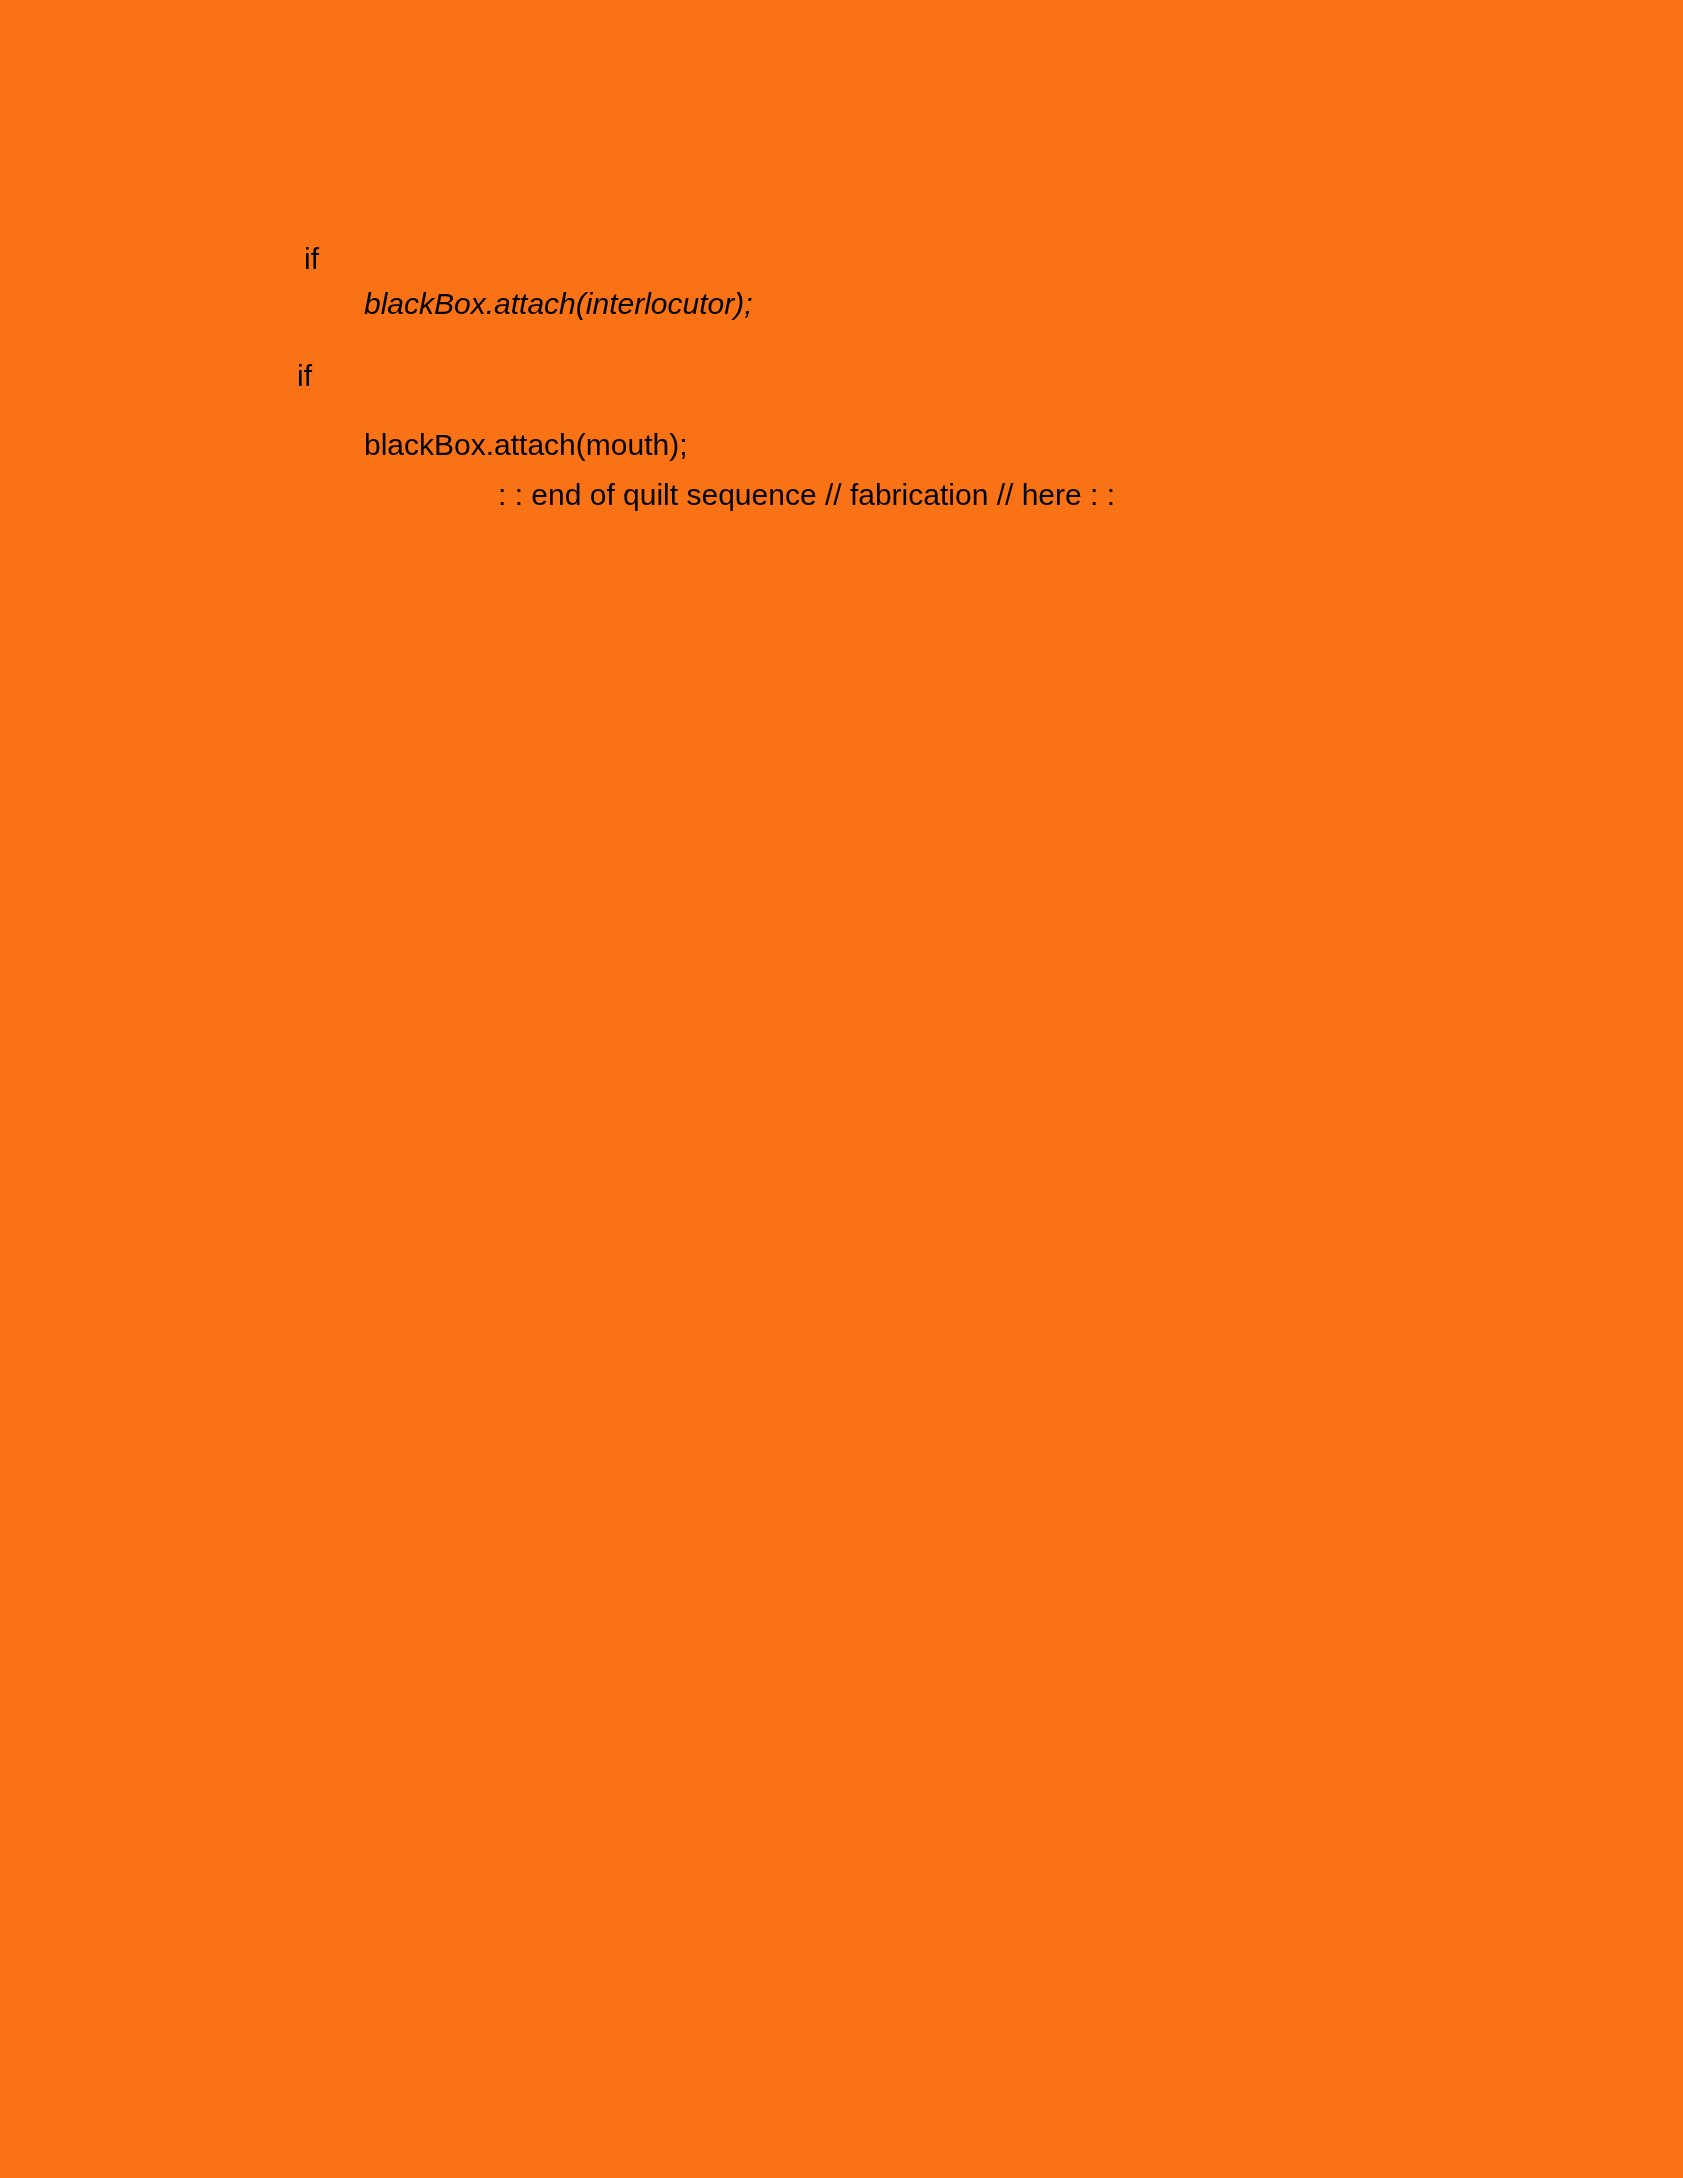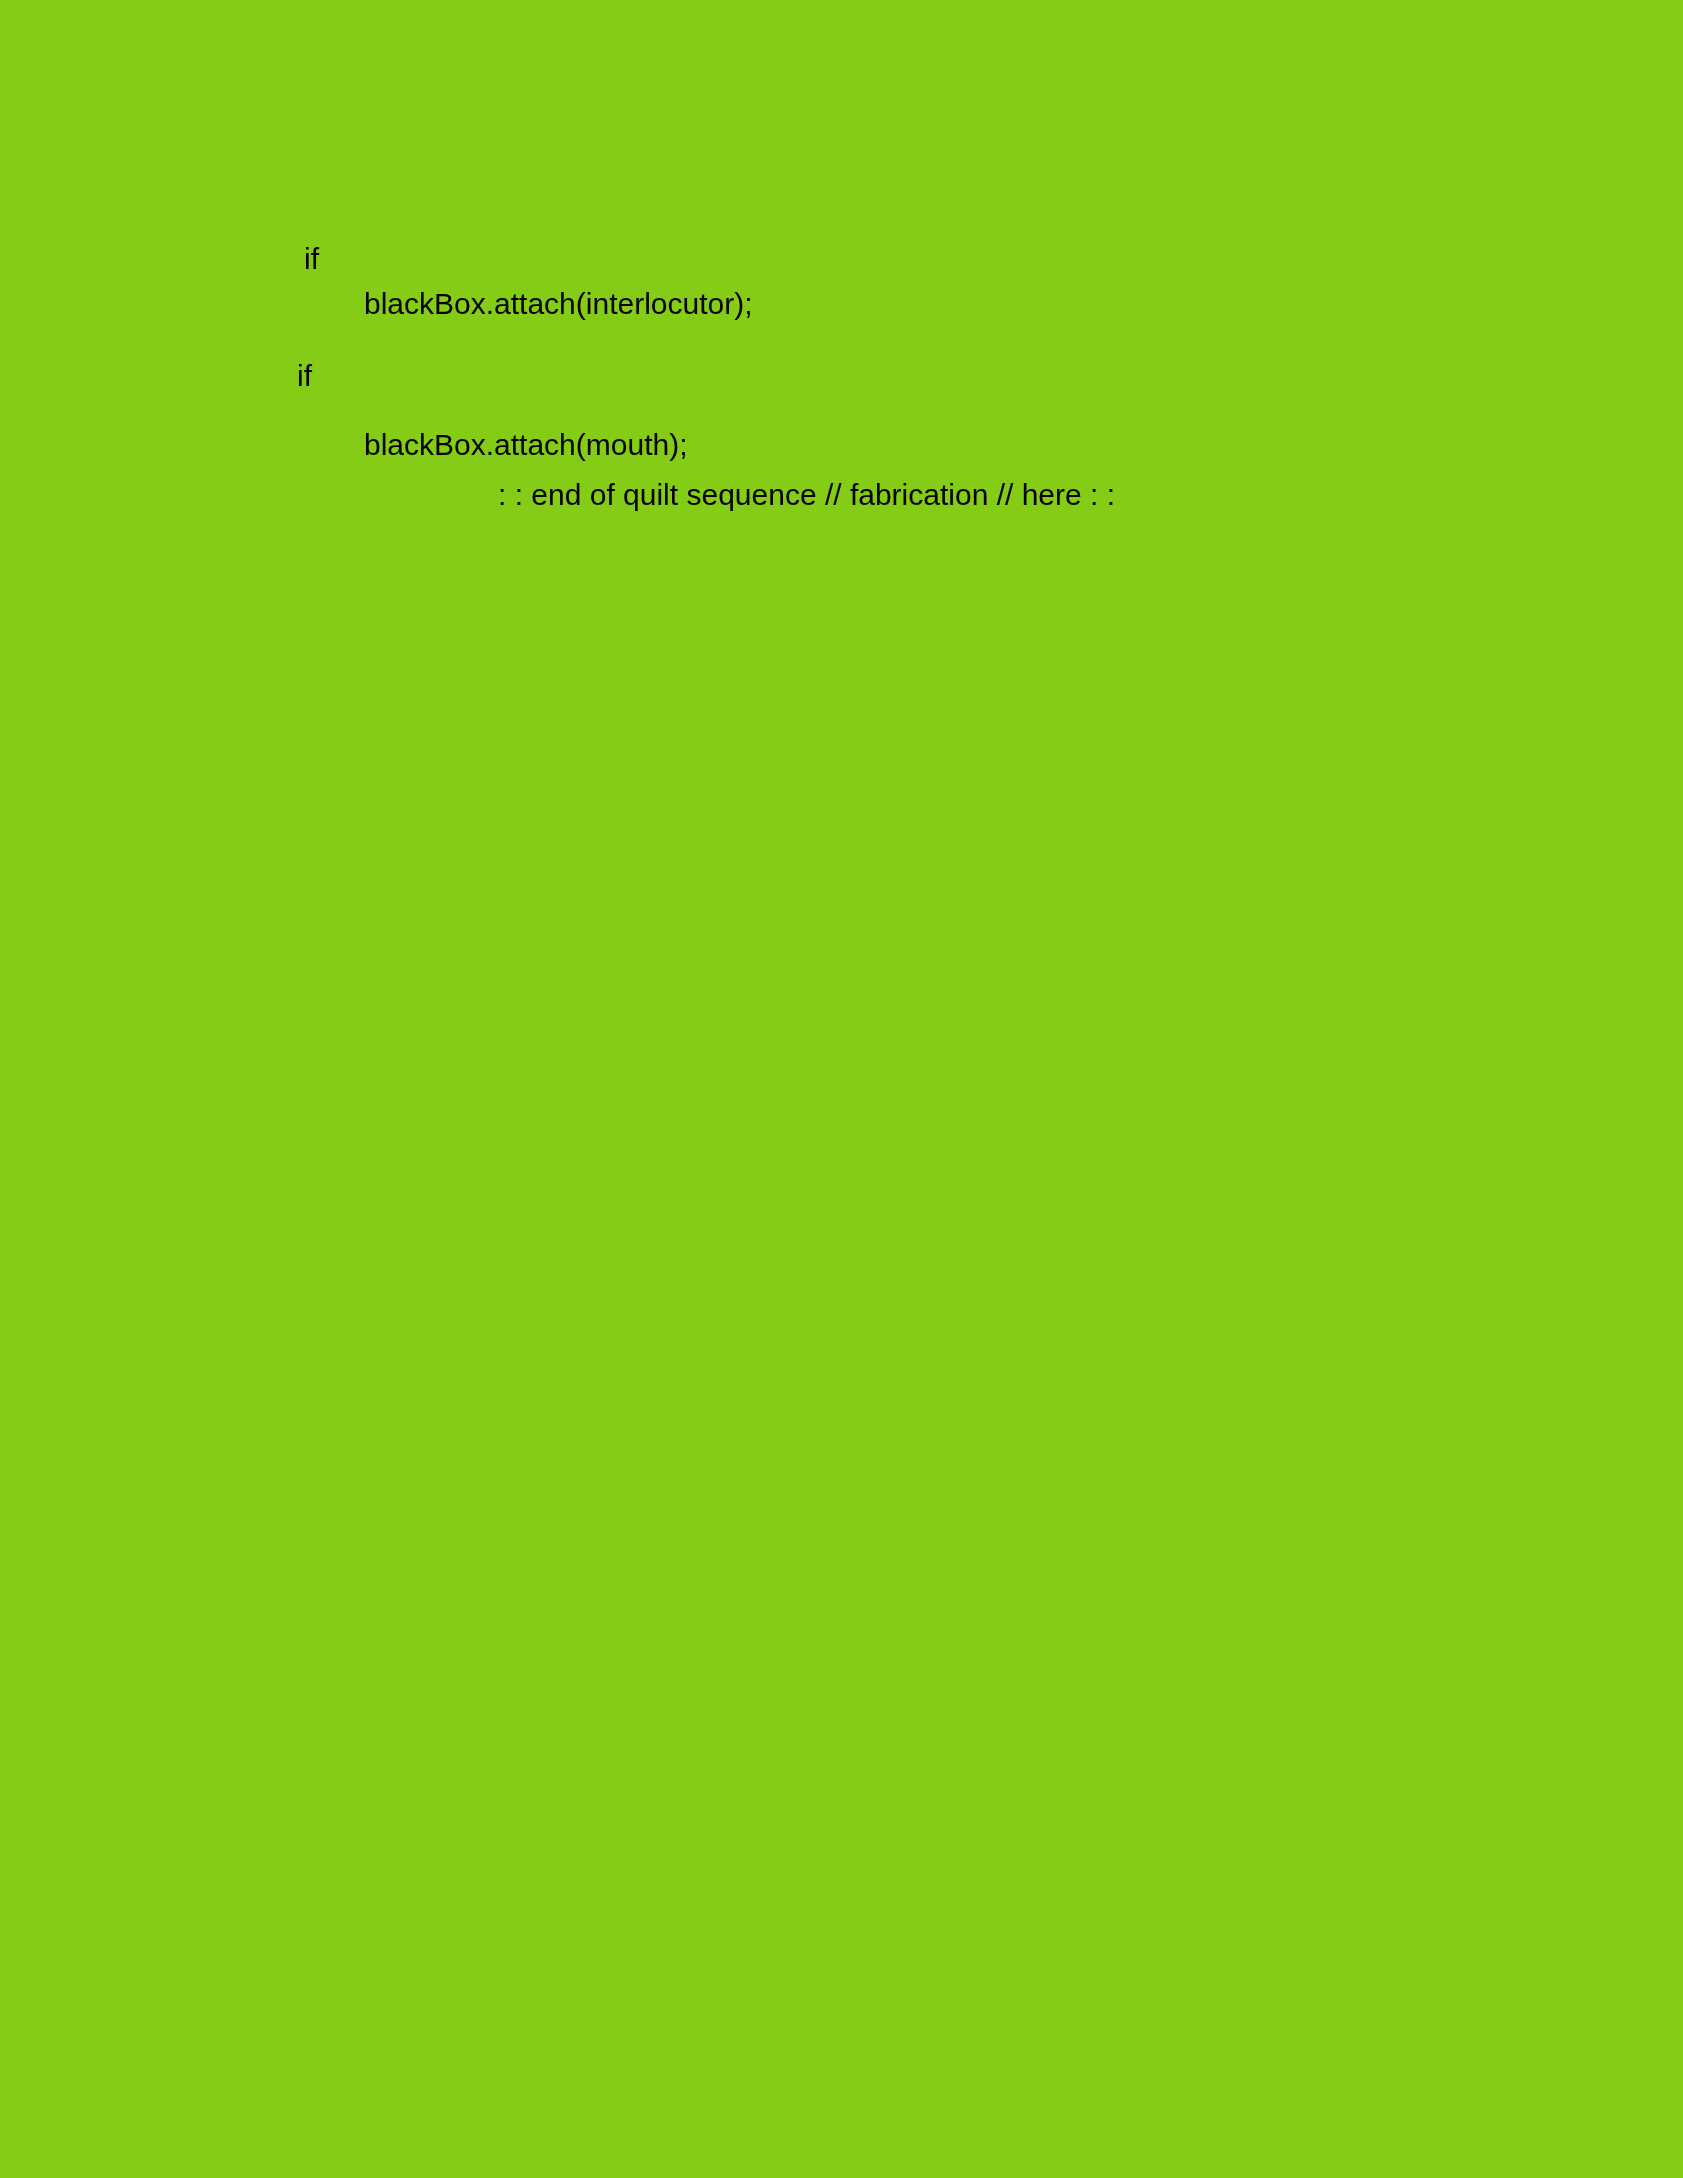--- a/index.html
+++ b/index.html
@@ -12,33 +12,33 @@
     position: relative;
     background: #ffffff;
     overflow: hidden;
   }
   .doc-page {
     position: absolute;
     left: 0;
     top: 0;
     width: 1683px;
     height: 2178px;
-    background: #84cc16;
+    background: #f97316;
     font-family: "Liberation Sans", "DejaVu Sans", sans-serif;
     font-size: 30px;
     line-height: 30px;
     color: #000000;
   }
   .text-line {
     position: absolute;
     white-space: pre;
   }
   
   .pos-if-1        { left: 304px; top: 244px; }
-  .pos-stmt-1      { left: 364px; top: 289px; }
+  .pos-stmt-1      { left: 364px; top: 289px; font-style: italic; }
   .pos-if-2        { left: 297px; top: 361px; }
   .pos-stmt-2      { left: 364px; top: 406px; margin-top: 24px; }
   .pos-end-caption { left: 498px; top: 480px; }
 </style>
 </head>
 <body>
 
 <div class="doc-page">
   <div class="text-line pos-if-1">if</div>
 

